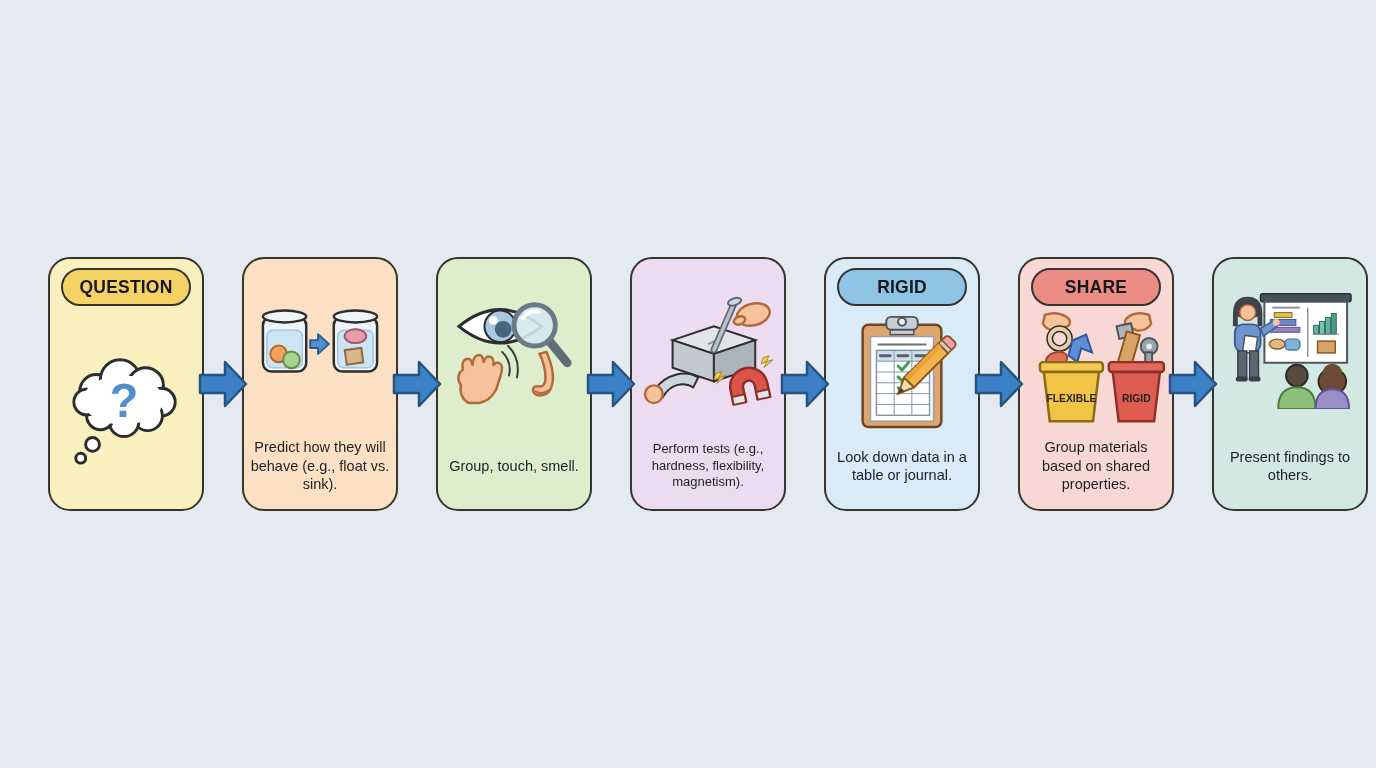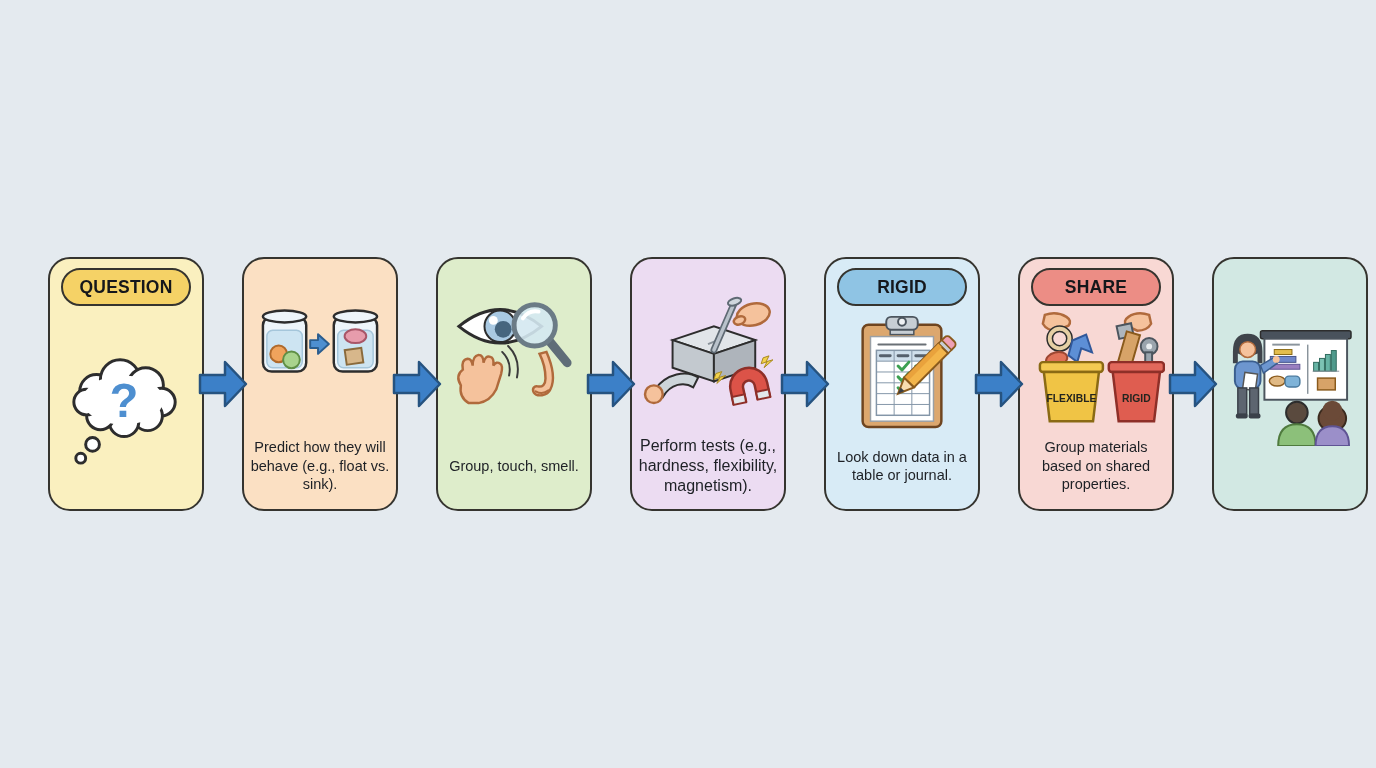--- a/index.html
+++ b/index.html
@@ -30,21 +30,21 @@
   }
   .icon-box { flex:1 1 auto; width:100%; display:flex; align-items:center; justify-content:center; }
   svg.icon { width:138px; height:124px; display:block; }
   .desc {
     margin:0 7px 12px; height:62px; width:142px;
     display:flex; align-items:center; justify-content:center;
   }
   .desc span {
     font-size:14.5px; line-height:1.27; text-align:center; color:#1d2025;
   }
-  .card[data-step="3"] .desc span { font-size:16px; }
+  .card[data-step="3"] .desc span { font-size:13px; }
   .arrow {
     flex:0 0 auto; width:52px; margin:0 -7px; z-index:2;
     display:flex; align-items:center; justify-content:center;
   }
   .arrow polygon { fill:var(--arrow-fill,#3c80c8); stroke:var(--arrow-stroke,#265380); stroke-width:2.5; stroke-linejoin:round; }
 
   
   .cloudpart { fill:#fff; stroke:#2d2d2d; stroke-width:3; }
   .skin  { fill:#f5c29c; stroke:#b06a3c; stroke-width:2.5; }
   .glass { fill:#eef5fa; stroke:#2d2d2d; stroke-width:2.5; }
@@ -332,15 +332,18 @@
           <circle cx="77" cy="92" r="11" fill="#5a4a3e" stroke="#2d2d2d" stroke-width="2"></circle>
           <path d="M58,126 q0,-22 19,-22 q19,0 19,22 Z" fill="#8cc07a" stroke="#4f7a3e" stroke-width="2"></path>
         </g>
         <g>
           <ellipse cx="113" cy="98" rx="14" ry="13" fill="#6b4a38" stroke="#3a2a1e" stroke-width="2"></ellipse>
           <circle cx="113" cy="90" r="10" fill="#6b4a38"></circle>
           <path d="M96,126 q0,-20 17,-20 q17,0 17,20 Z" fill="#9b8fc9" stroke="#5f5494" stroke-width="2"></path>
         </g>
       </svg>
     </div>
+    <p class="desc">
+      <span>Present findings to others.</span>
+    </p>
   </section>
 
 </div>
 
 </body></html>

